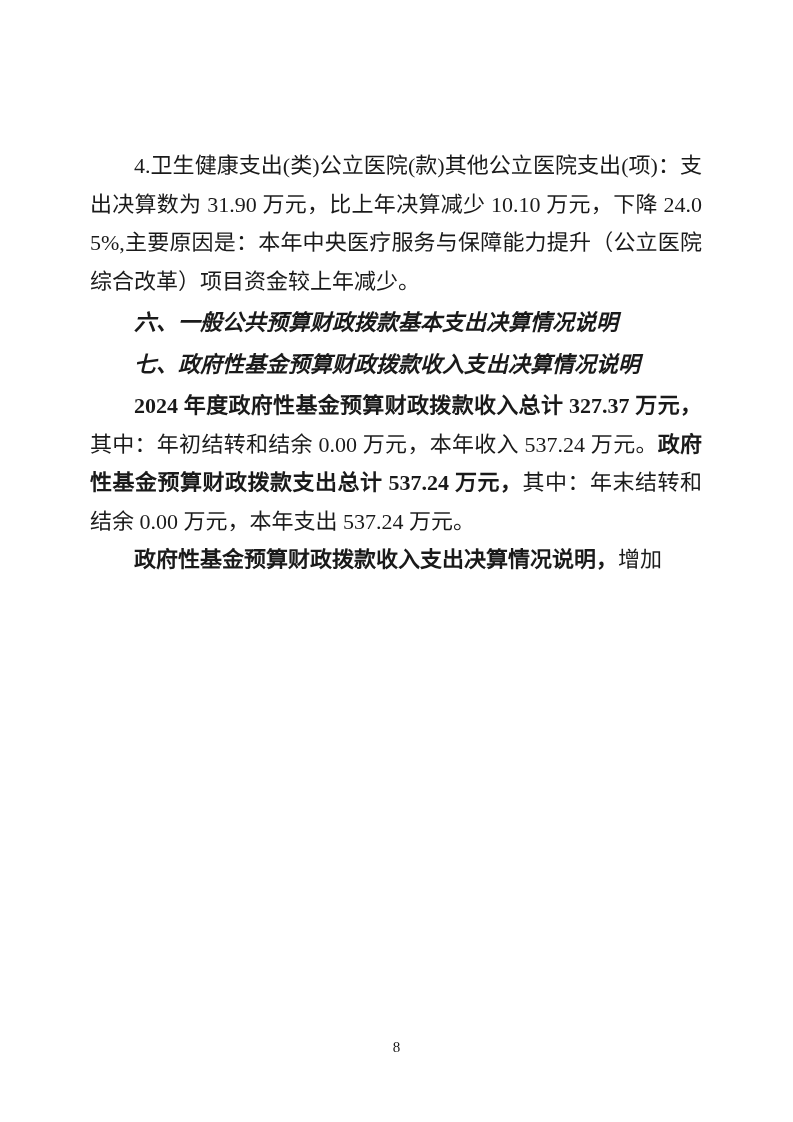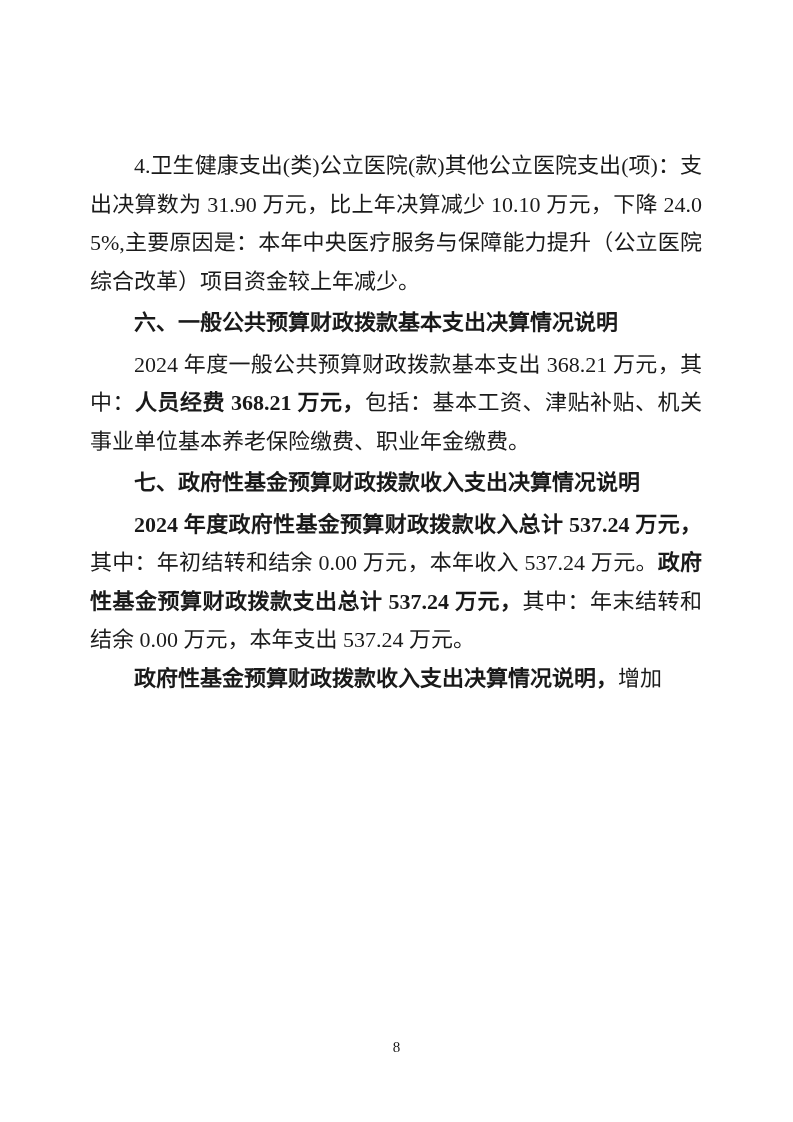--- a/index.html
+++ b/index.html
@@ -31,20 +31,21 @@
     text-align: justify;
     text-justify: inter-character;
     text-indent: 2em;
     word-break: break-all;
   }
   .content p.heading {
     margin: 3px 0;
     font-family: "Liberation Sans", "DejaVu Sans", sans-serif;
     font-weight: bold;
     text-align: left;
+    font-style: italic;
   }
   .seg-bold {
     font-weight: bold;
   }
   .footer {
     position: absolute;
     top: 1038px;
     left: 0;
     width: 100%;
     text-align: center;
@@ -57,26 +58,25 @@
 <body>
 
 <div class="page">
   <div class="content">
 
     <p><span>4.卫生健康支出(类)公立医院(款)其他公立医院支出(项)：支出决算数为 31.90 万元，比上年决算减少 10.10 万元，下降 24.05%,主要原因是：本年中央医疗服务与保障能力提升（公立医院综合改革）项目资金较上年减少。</span></p>
 
 
     <p class="heading"><span>六、一般公共预算财政拨款基本支出决算情况说明</span></p>
 
-    <p><span>2024 年度一般公共预算财政拨款基本支出 368.21 万元，其中：</span><span class="seg-bold">人员经费 368.21 万元，</span><span>包括：基本工资、津贴补贴、机关事业单位基本养老保险缴费、职业年金缴费。</span></p>
 
 
     <p class="heading"><span>七、政府性基金预算财政拨款收入支出决算情况说明</span></p>
 
-    <p><span class="seg-bold">2024 年度政府性基金预算财政拨款收入总计 537.24 万元，</span><span>其中：年初结转和结余 0.00 万元，本年收入 537.24 万元。</span><span class="seg-bold">政府性基金预算财政拨款支出总计 537.24 万元，</span><span>其中：年末结转和结余 0.00 万元，本年支出 537.24 万元。</span></p>
+    <p><span class="seg-bold">2024 年度政府性基金预算财政拨款收入总计 327.37 万元，</span><span>其中：年初结转和结余 0.00 万元，本年收入 537.24 万元。</span><span class="seg-bold">政府性基金预算财政拨款支出总计 537.24 万元，</span><span>其中：年末结转和结余 0.00 万元，本年支出 537.24 万元。</span></p>
 
     <p><span class="seg-bold">政府性基金预算财政拨款收入支出决算情况说明，</span><span>增加</span></p>
 
   </div>
 
   <div class="footer">
     <span>8</span>
   </div>
 </div>
 

